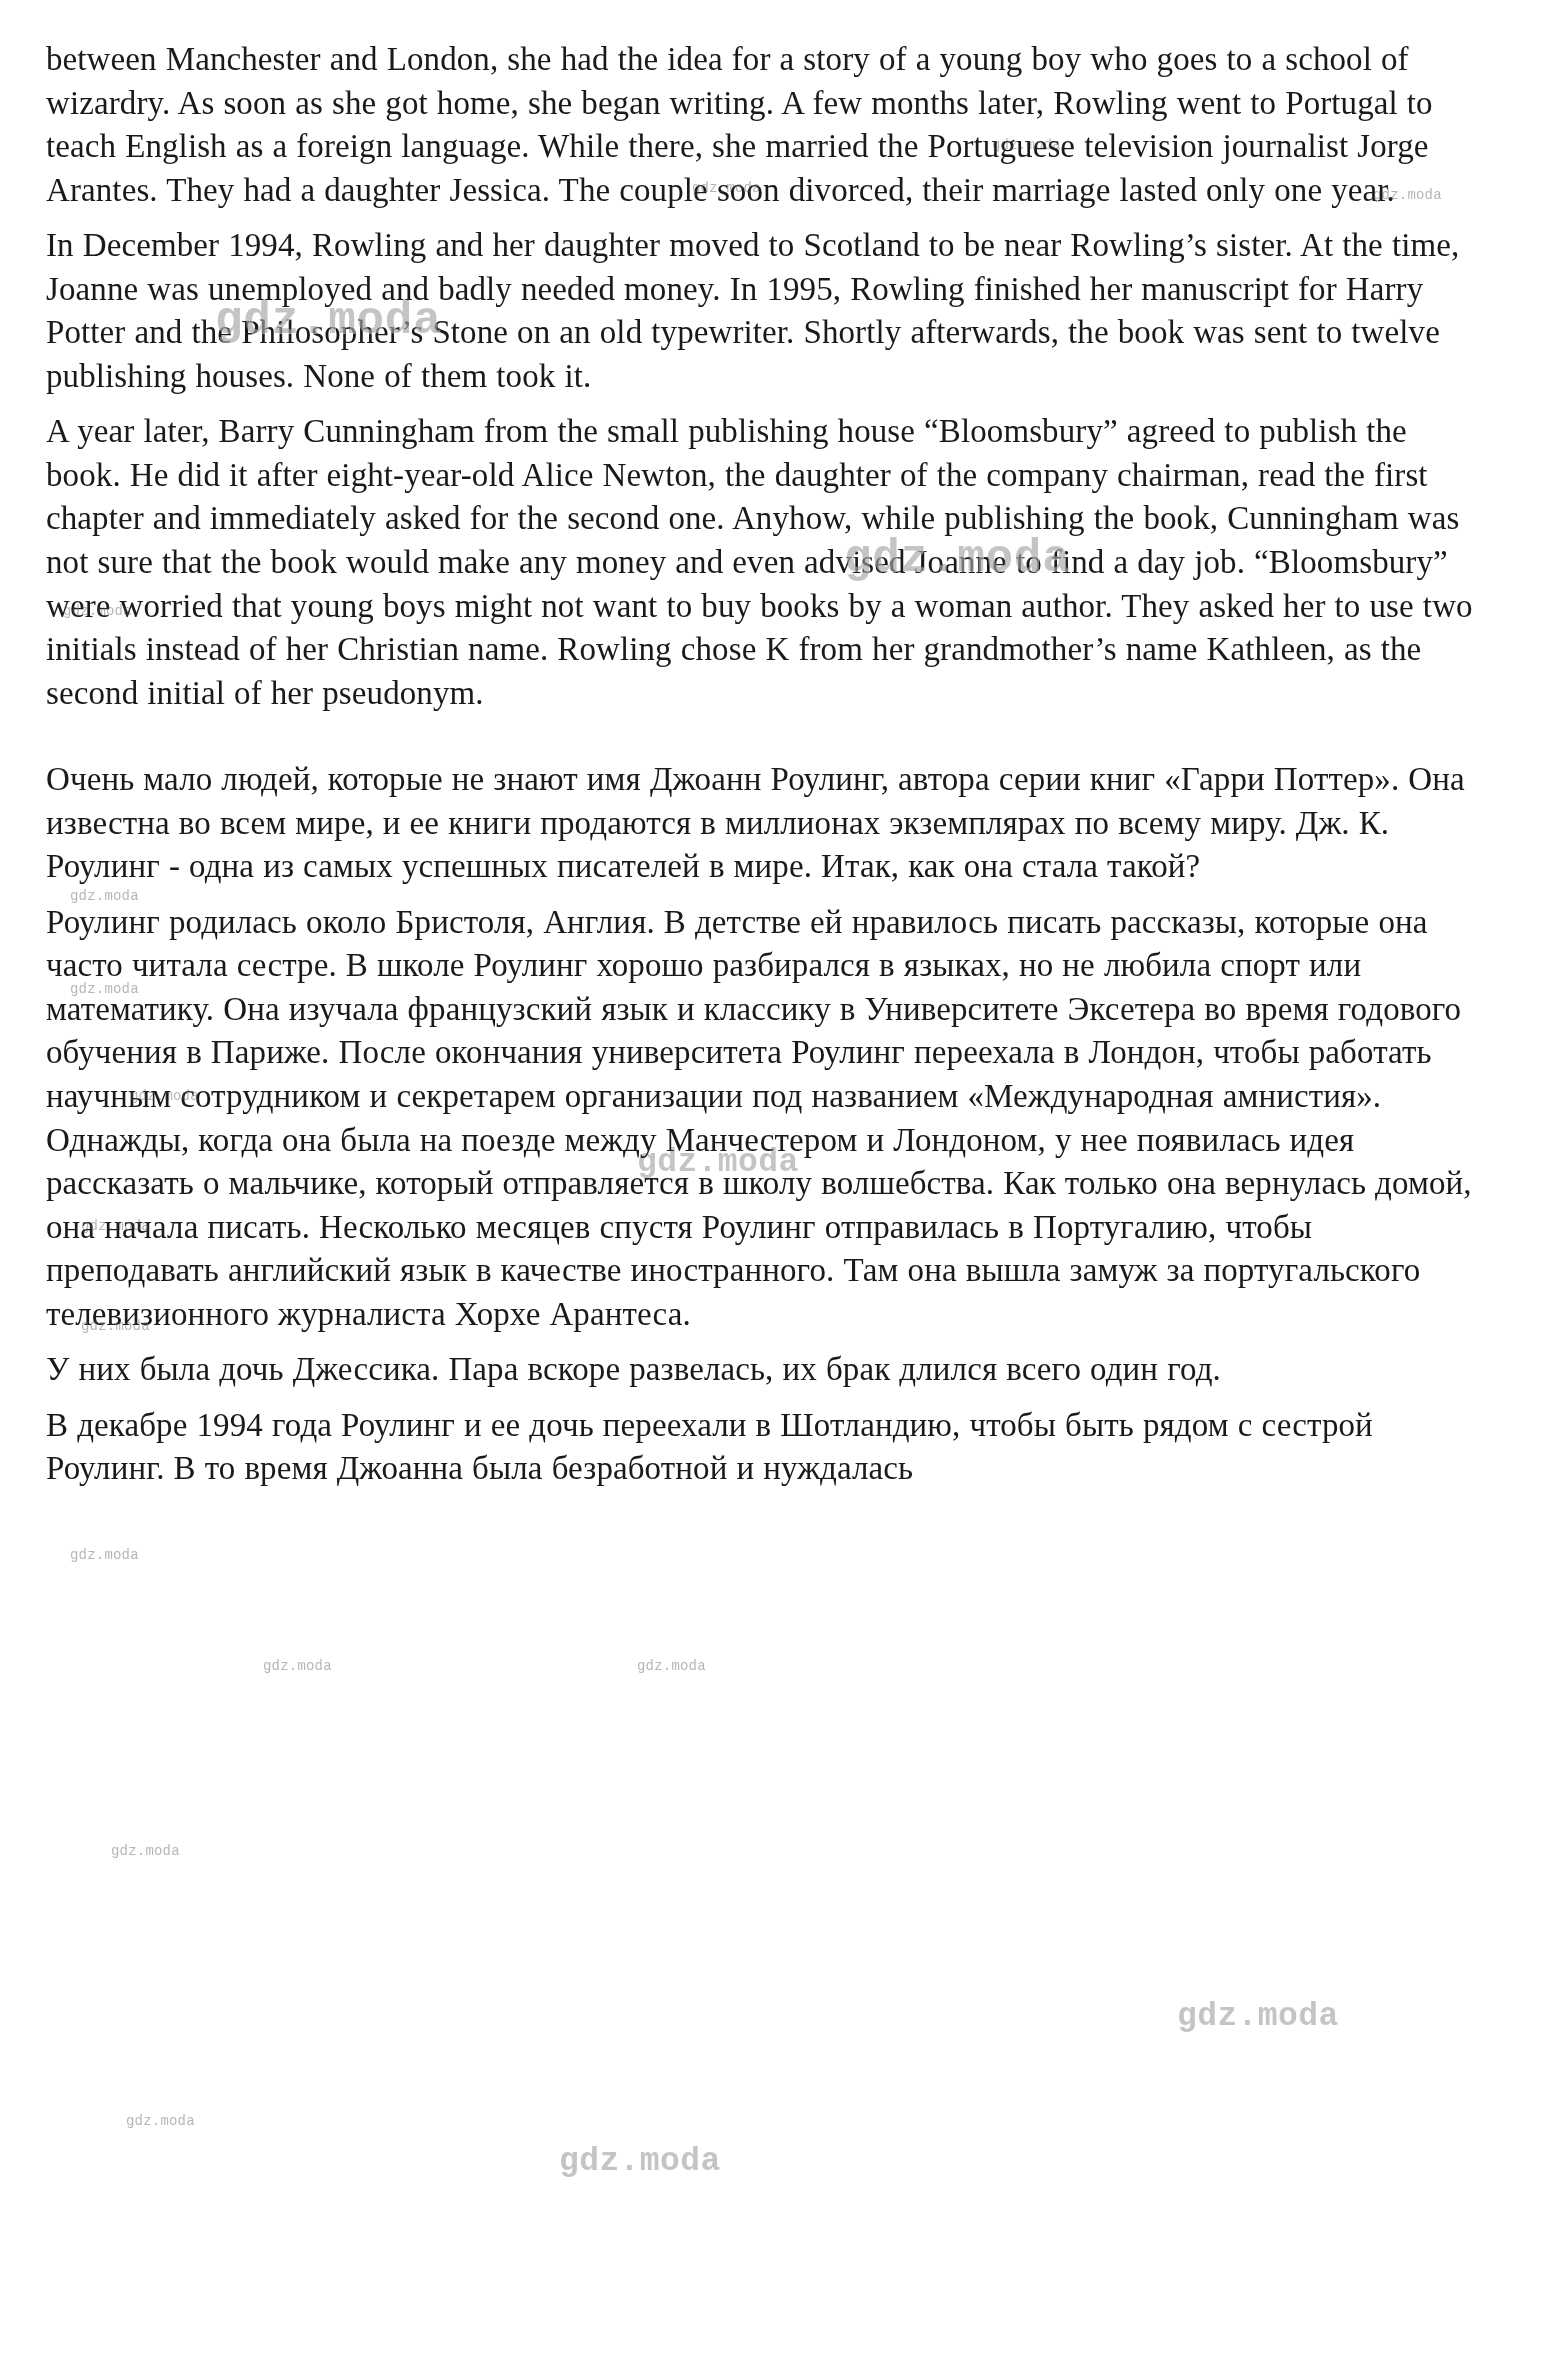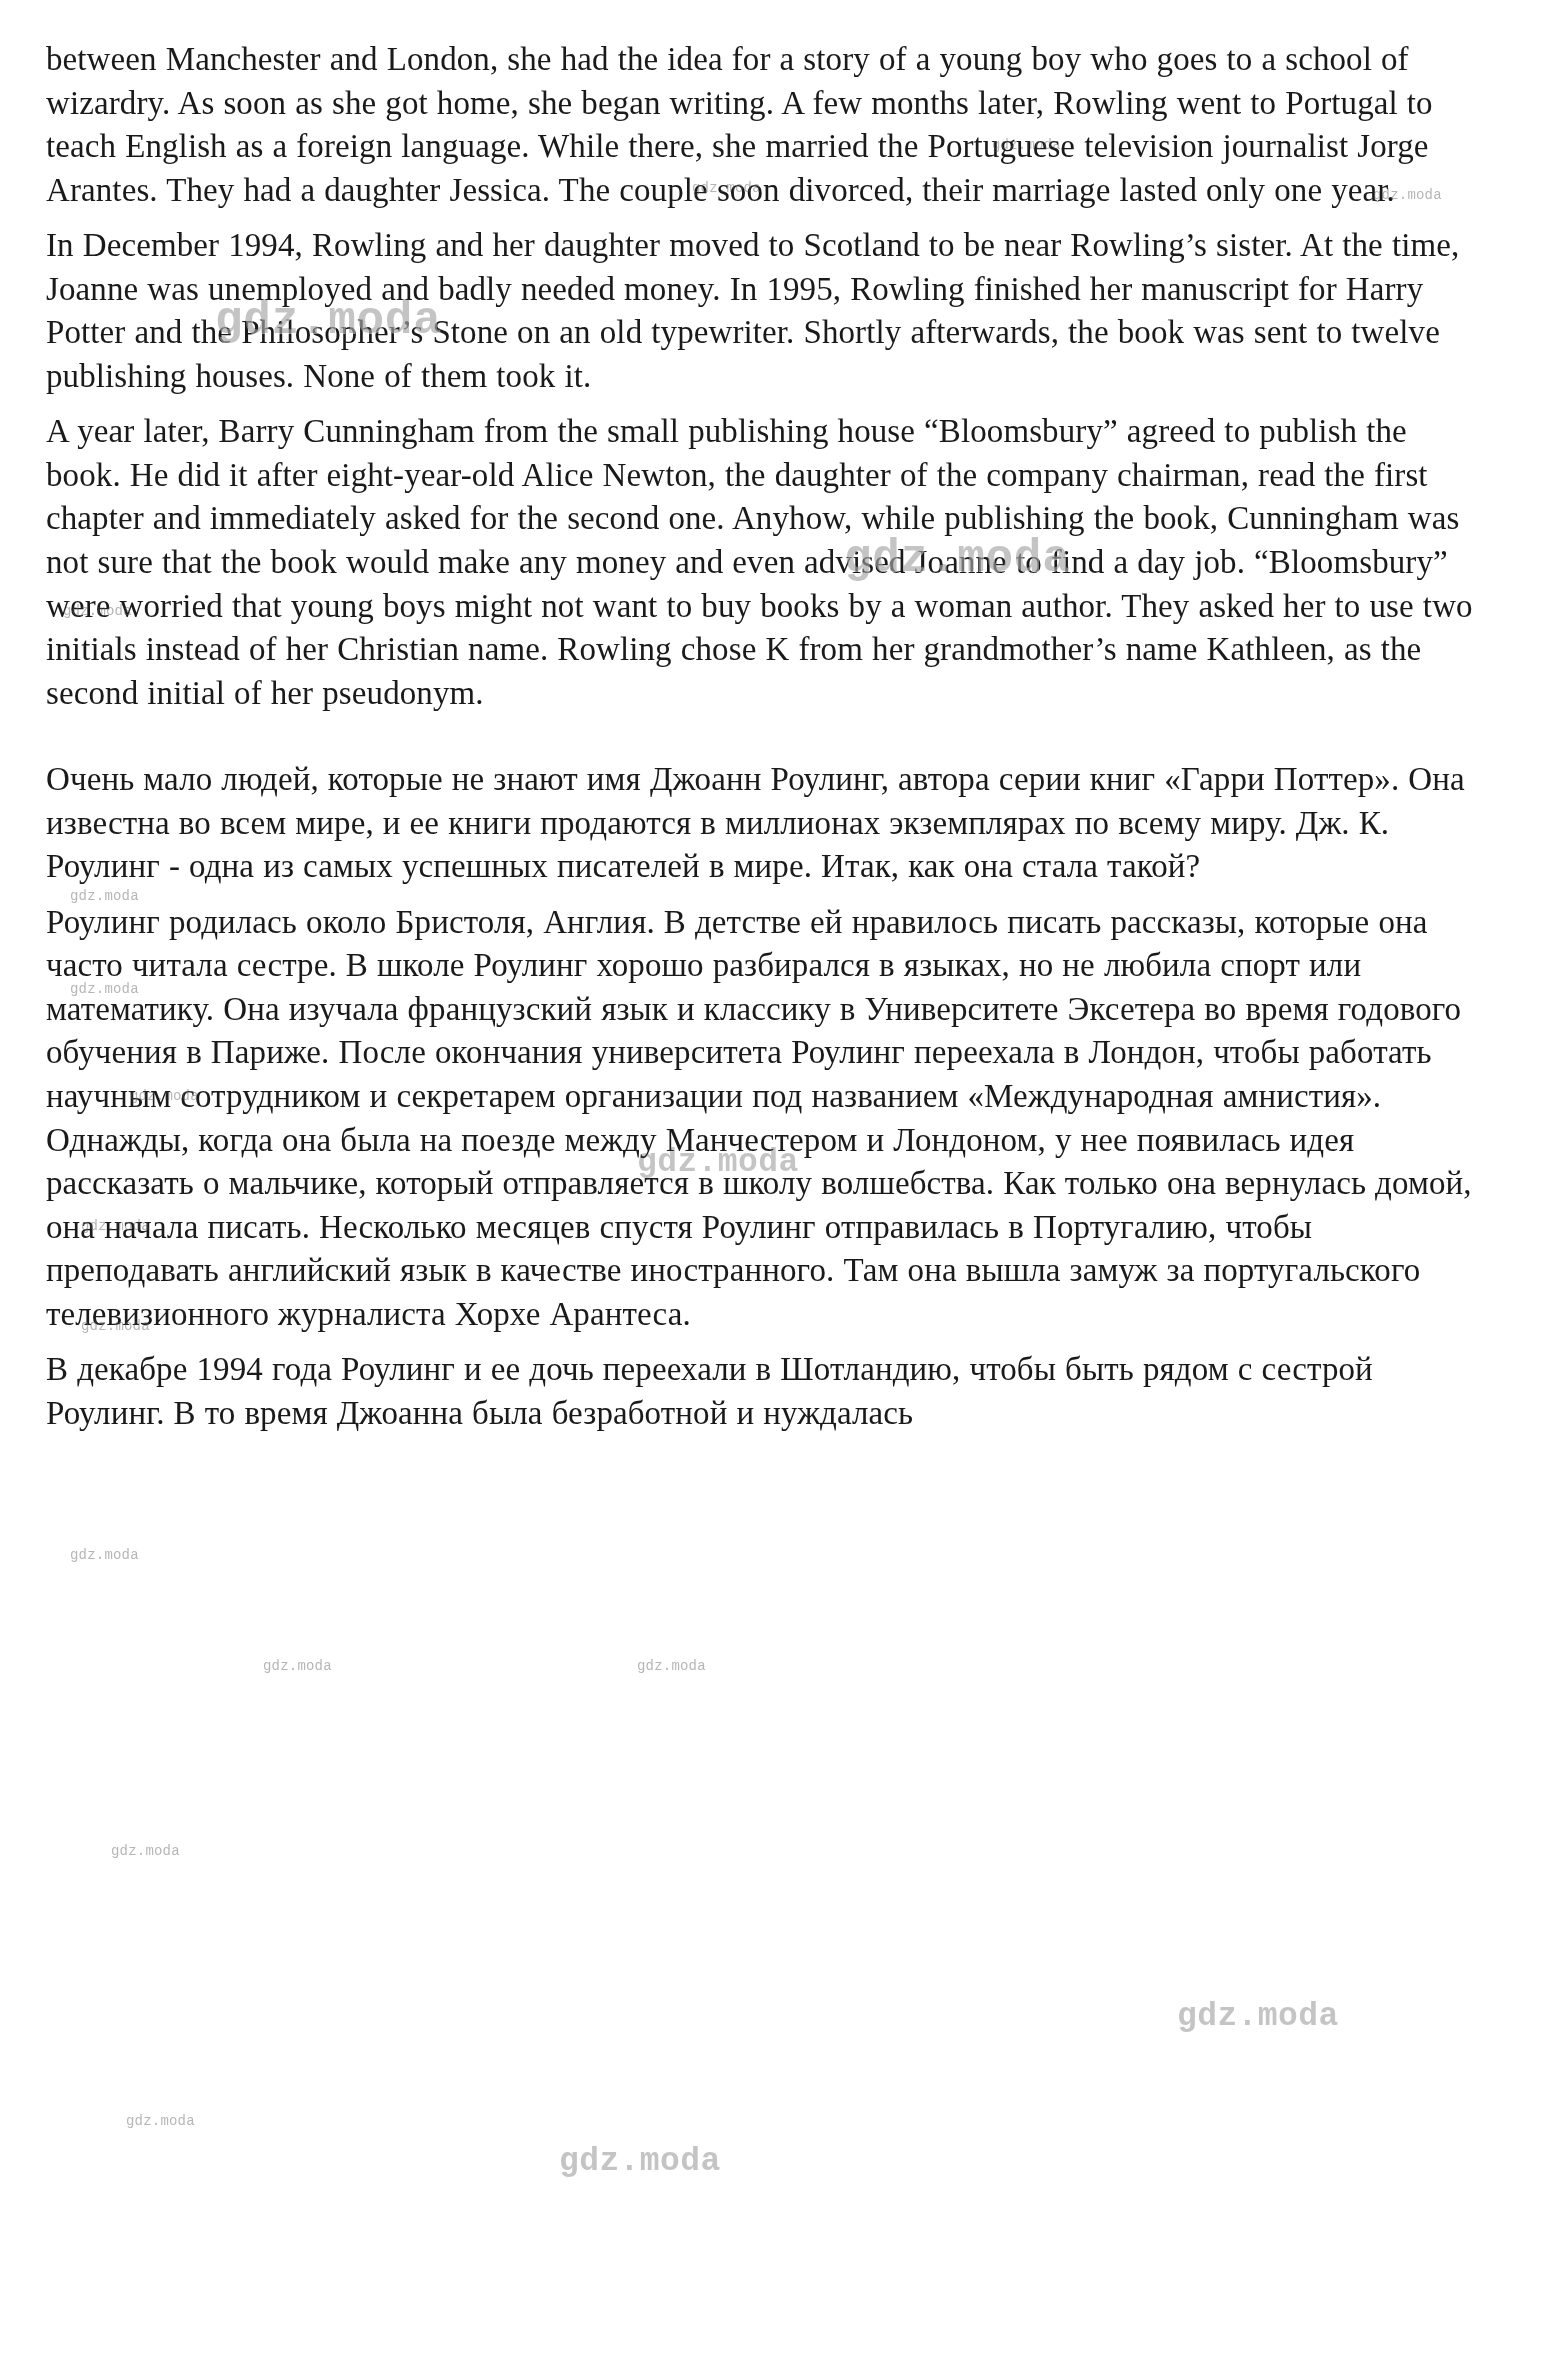--- a/index.html
+++ b/index.html
@@ -72,20 +72,21 @@
     <p class="para">between Manchester and London, she had the idea for a story of a young boy who goes to a school of wizardry. As soon as she got home, she began writing. A few months later, Rowling went to Portugal to teach English as a foreign language. While there, she married the Portuguese television journalist Jorge Arantes. They had a daughter Jessica. The couple soon divorced, their marriage lasted only one year.</p>
     <p class="para">In December 1994, Rowling and her daughter moved to Scotland to be near Rowling’s sister. At the time, Joanne was unemployed and badly needed money. In 1995, Rowling finished her manuscript for Harry Potter and the Philosopher’s Stone on an old typewriter. Shortly afterwards, the book was sent to twelve publishing houses. None of them took it.</p>
     <p class="para">A year later, Barry Cunningham from the small publishing house “Bloomsbury” agreed to publish the book. He did it after eight-year-old Alice Newton, the daughter of the company chairman, read the first chapter and immediately asked for the second one. Anyhow, while publishing the book, Cunningham was not sure that the book would make any money and even advised Joanne to find a day job. “Bloomsbury” were worried that young boys might not want to buy books by a woman author. They asked her to use two initials instead of her Christian name. Rowling chose K from her grandmother’s name Kathleen, as the second initial of her pseudonym.</p>
   </div>
 
   <div class="gap"></div>
 
   <div>
     <p class="para">Очень мало людей, которые не знают имя Джоанн Роулинг, автора серии книг «Гарри Поттер». Она известна во всем мире, и ее книги продаются в миллионах экземплярах по всему миру. Дж. К. Роулинг - одна из самых успешных писателей в мире. Итак, как она стала такой?</p>
     <p class="para">Роулинг родилась около Бристоля, Англия. В детстве ей нравилось писать рассказы, которые она часто читала сестре. В школе Роулинг хорошо разбирался в языках, но не любила спорт или математику. Она изучала французский язык и классику в Университете Эксетера во время годового обучения в Париже. После окончания университета Роулинг переехала в Лондон, чтобы работать научным сотрудником и секретарем организации под названием «Международная амнистия». Однажды, когда она была на поезде между Манчестером и Лондоном, у нее появилась идея рассказать о мальчике, который отправляется в школу волшебства. Как только она вернулась домой, она начала писать. Несколько месяцев спустя Роулинг отправилась в Португалию, чтобы преподавать английский язык в качестве иностранного. Там она вышла замуж за португальского телевизионного журналиста Хорхе Арантеса.</p>
+    <p class="para">У них была дочь Джессика. Пара вскоре развелась, их брак длился всего один год.</p>
     <p class="para">В декабре 1994 года Роулинг и ее дочь переехали в Шотландию, чтобы быть рядом с сестрой Роулинг. В то время Джоанна была безработной и нуждалась</p>
   </div>
 
   <div id="watermark-layer">
       <span class="wm wm-sm" style="left: 992px; top: 137px;">gdz.moda</span>
       <span class="wm wm-sm" style="left: 692px; top: 180px;">gdz.moda</span>
       <span class="wm wm-sm" style="left: 1373px; top: 187px;">gdz.moda</span>
       <span class="wm wm-lg" style="left: 215px; top: 295px;">gdz.moda</span>
       <span class="wm wm-lg" style="left: 844px; top: 533px;">gdz.moda</span>
       <span class="wm wm-sm" style="left: 63px; top: 603px;">gdz.moda</span>

